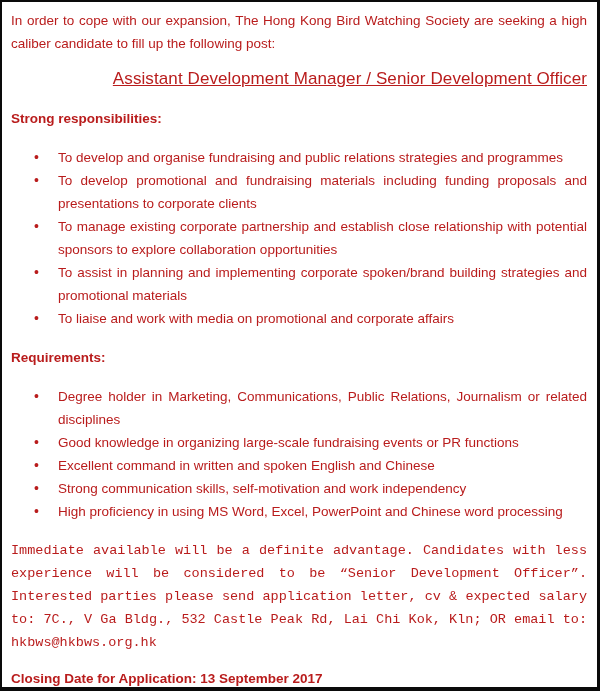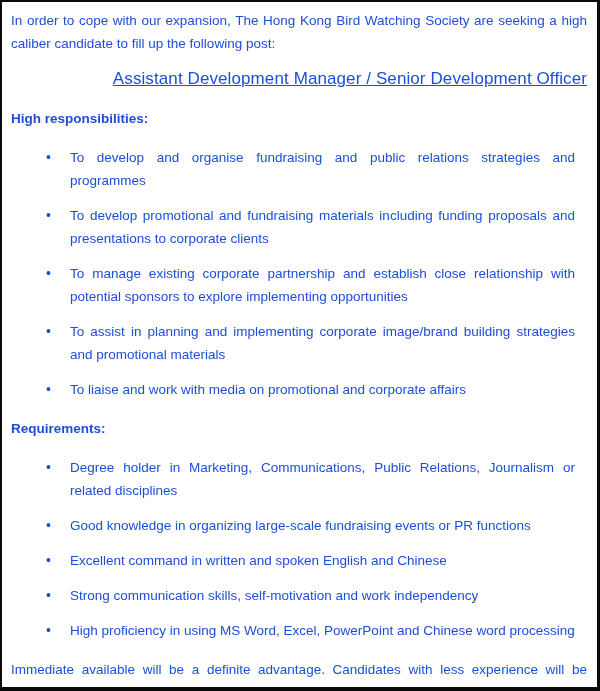--- a/index.html
+++ b/index.html
@@ -15,21 +15,21 @@
     margin: 0;
     background: #ffffff;
     border: 2px solid #0a0a0a;
     border-bottom-width: 4px;
     border-right-width: 3px;
     padding: 7px 10px 6px 9px;
     overflow: hidden;
     font-family: "Liberation Sans", "DejaVu Sans", sans-serif;
     font-size: 13.5px;
     line-height: 23px;
-    color: #1d4ed8;
+    color: #b91c1c;
   }
   .para {
     margin: 0 0 12px 0;
     text-align: justify;
   }
   .job-title {
     margin: 6px 0 16px 0;
     font-size: 17px;
     font-weight: normal;
     text-decoration: underline;
@@ -42,54 +42,55 @@
     font-weight: bold;
   }
   ul.bullet-list {
     list-style: none;
     margin: 0 0 16px 0;
     padding: 0 0 0 47px;
   }
   ul.bullet-list li {
     position: relative;
     text-align: justify;
-    margin: 12px;
+    margin: 0;
   }
   ul.bullet-list li::before {
     content: "\2022";
     position: absolute;
     left: -24px;
     top: 0;
     font-size: 14px;
   }
   .closing-para {
     margin: 12px 0 13px 0;
     text-align: justify;
+    font-family: Liberation Mono, monospace;
   }
   .closing-date {
     margin: 0;
     font-weight: bold;
   }
 </style>
 </head>
 <body>
 
 <div class="page">
 
   <p class="para">In order to cope with our expansion, The Hong Kong Bird Watching Society are seeking a high caliber candidate to fill up the following post:</p>
 
   <h1 class="job-title">Assistant Development Manager / Senior Development Officer</h1>
 
-  <p class="section-heading">High responsibilities:</p>
+  <p class="section-heading">Strong responsibilities:</p>
 
   <ul class="bullet-list">
     <li>To develop and organise fundraising and public relations strategies and programmes</li>
     <li>To develop promotional and fundraising materials including funding proposals and presentations to corporate clients</li>
-    <li>To manage existing corporate partnership and establish close relationship with potential sponsors to explore implementing opportunities</li>
-    <li>To assist in planning and implementing corporate image/brand building strategies and promotional materials</li>
+    <li>To manage existing corporate partnership and establish close relationship with potential sponsors to explore collaboration opportunities</li>
+    <li>To assist in planning and implementing corporate spoken/brand building strategies and promotional materials</li>
     <li>To liaise and work with media on promotional and corporate affairs</li>
   </ul>
 
   <p class="section-heading">Requirements:</p>
 
   <ul class="bullet-list">
     <li>Degree holder in Marketing, Communications, Public Relations, Journalism or related disciplines</li>
     <li>Good knowledge in organizing large-scale fundraising events or PR functions</li>
     <li>Excellent command in written and spoken English and Chinese</li>
     <li>Strong communication skills, self-motivation and work independency</li>

